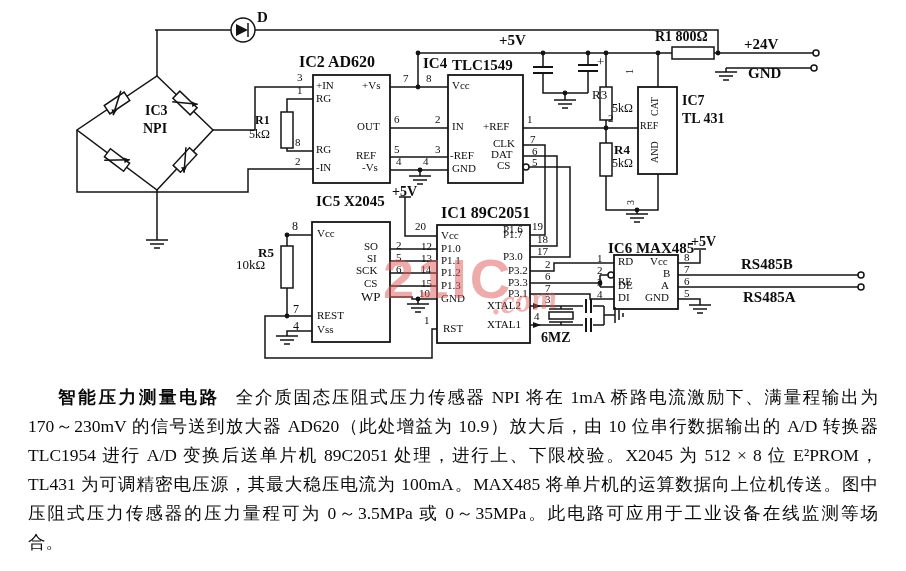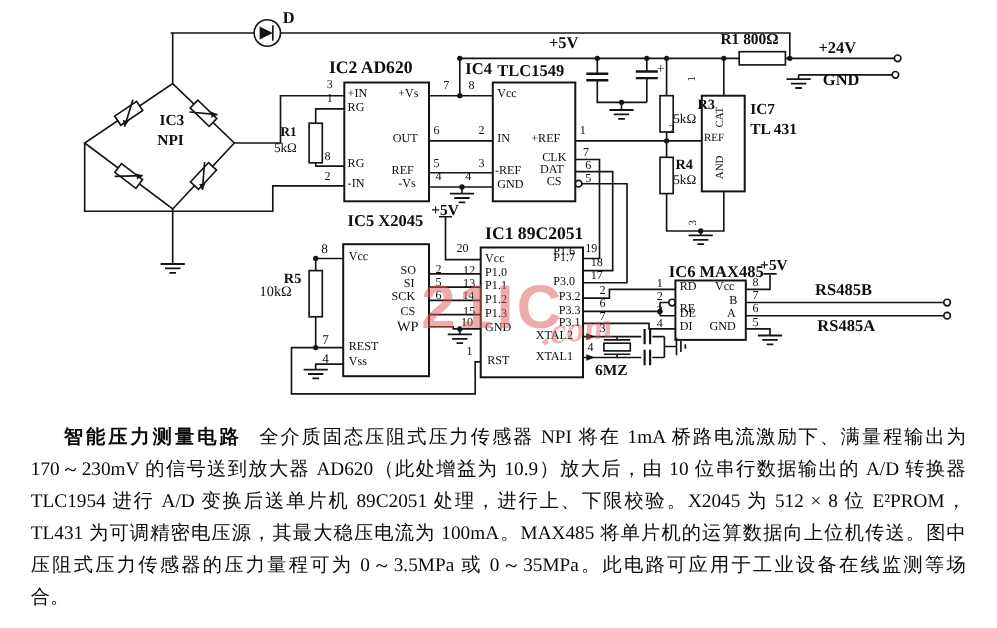--- a/index.html
+++ b/index.html
@@ -159,21 +159,21 @@
     </g>
   </svg>
 
   <div id="labels">
       <span class="lbl" style="left: 257px; top: 10px; font-size: 15px; font-weight: 700;">D</span>
       <span class="lbl" style="left: 499px; top: 33px; font-size: 15px; font-weight: 700;">+5V</span>
       <span class="lbl" style="left: 655px; top: 30px; font-size: 14px; font-weight: 700;">R1 800Ω</span>
       <span class="lbl" style="left: 744px; top: 37px; font-size: 15px; font-weight: 700;">+24V</span>
       <span class="lbl" style="left: 748px; top: 66px; font-size: 15px; font-weight: 700;">GND</span>
       <span class="lbl" style="left: 597px; top: 55px; font-size: 13px;">+</span>
-      <span class="lbl" style="left: 634px; top: 88px; font-size: 13px; font-weight: 700;">R3</span>
+      <span class="lbl" style="left: 592px; top: 88px; font-size: 13px; font-weight: 400;">R3</span>
       <span class="lbl" style="left: 612px; top: 102px; font-size: 12px;">5kΩ</span>
       <span class="lbl" style="left: 608px; top: 113px; font-size: 11px;">2</span>
       <span class="lbl" style="left: 614px; top: 143px; font-size: 13px; font-weight: 700;">R4</span>
       <span class="lbl" style="left: 612px; top: 157px; font-size: 12px;">5kΩ</span>
       <span class="lbl" style="left: 650px; top: 116px; font-size: 10px; transform: rotate(-90deg);">CAT</span>
       <span class="lbl" style="left: 640px; top: 121px; font-size: 10px;">REF</span>
       <span class="lbl" style="left: 650px; top: 163px; font-size: 10px; transform: rotate(-90deg);">AND</span>
       <span class="lbl" style="left: 625px; top: 74px; font-size: 10px; transform: rotate(-90deg);">1</span>
       <span class="lbl" style="left: 626px; top: 205px; font-size: 10px; transform: rotate(-90deg);">3</span>
       <span class="lbl" style="left: 682px; top: 94px; font-size: 14px; font-weight: 700;">IC7</span>

